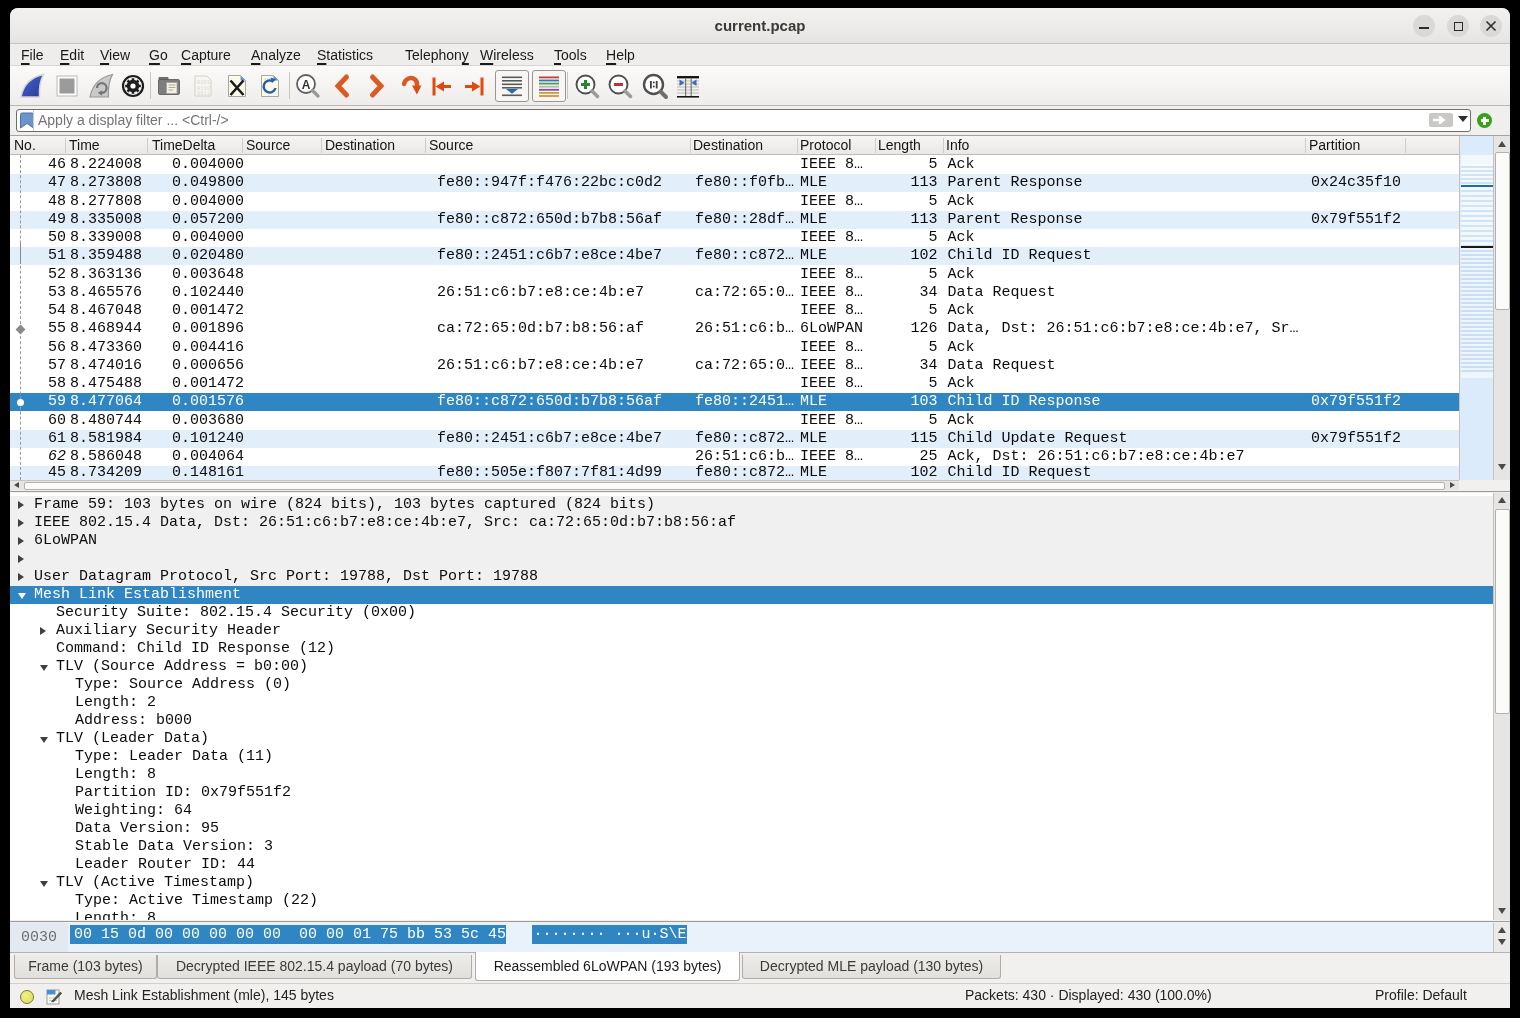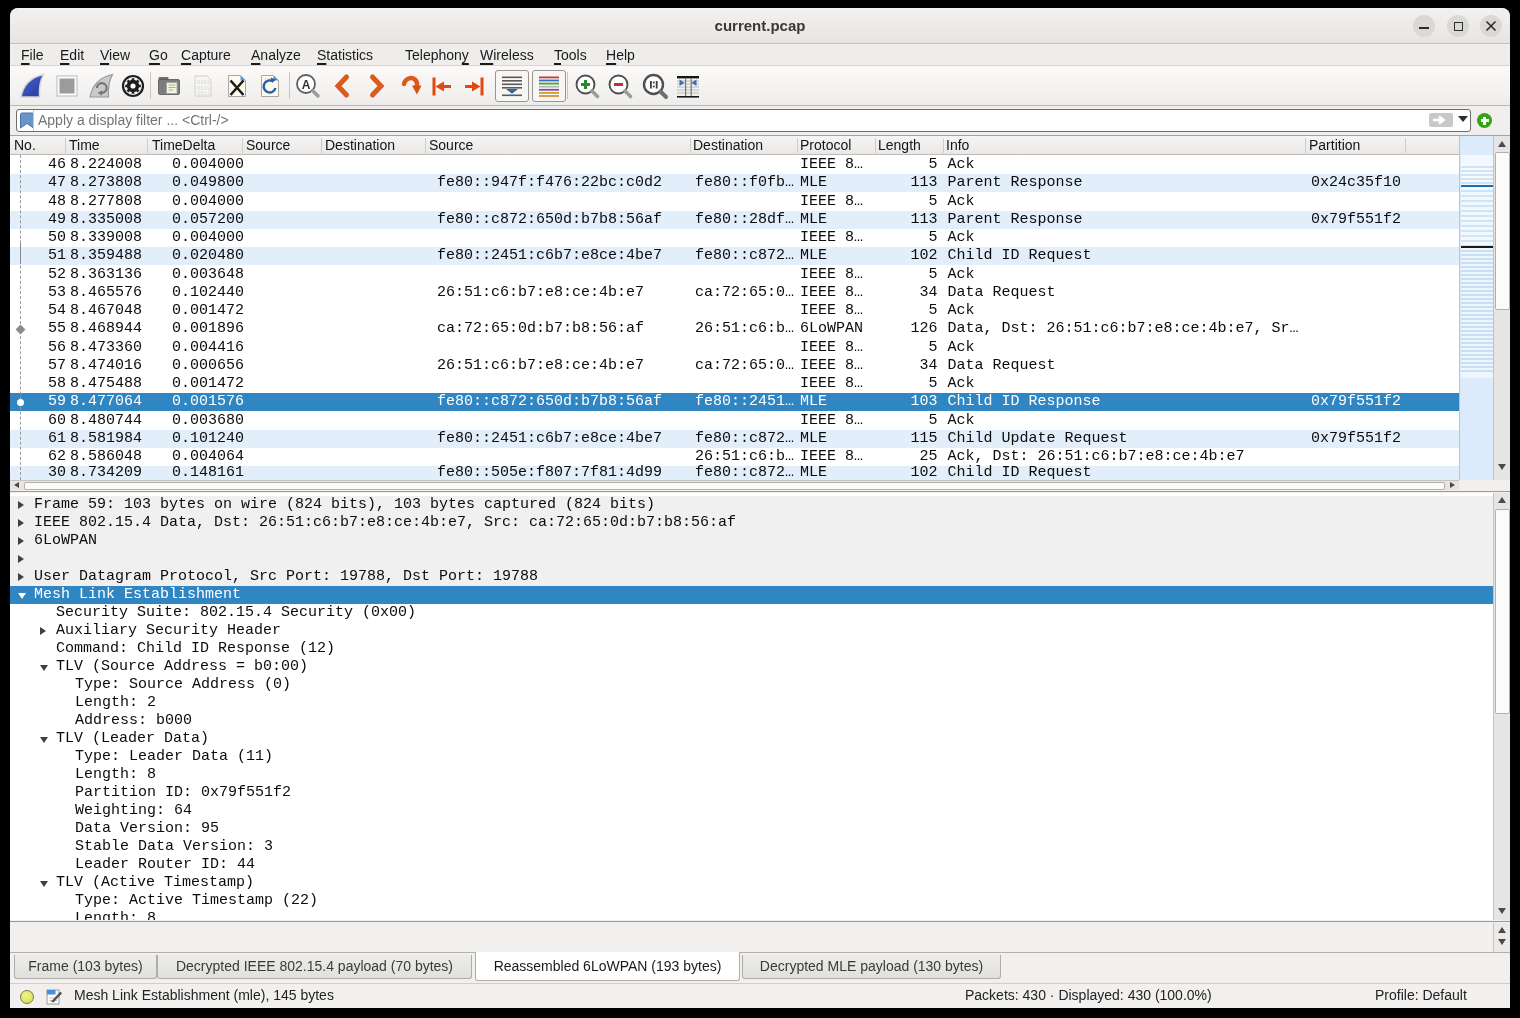--- a/index.html
+++ b/index.html
@@ -357,30 +357,30 @@
 <div class="a mono" style="left:60px;top:0;height:18px;line-height:18px;color:inherit;">8.581984</div>
 <div class="a mono" style="right:1215px;top:0;height:18px;line-height:18px;color:inherit;">0.101240</div>
 <div class="a mono" style="left:427px;top:0;height:18px;line-height:18px;color:inherit;">fe80::2451:c6b7:e8ce:4be7</div>
 <div class="a mono" style="left:685px;top:0;height:18px;line-height:18px;color:inherit;">fe80::c872…</div>
 <div class="a mono" style="left:790px;top:0;height:18px;line-height:18px;color:inherit;">MLE</div>
 <div class="a mono" style="right:521.5px;top:0;height:18px;line-height:18px;color:inherit;">115</div>
 <div class="a mono" style="left:937.5px;top:0;height:18px;line-height:18px;color:inherit;">Child Update Request</div>
 <div class="a mono" style="left:1301px;top:0;height:18px;line-height:18px;color:inherit;">0x79f551f2</div>
 </div>
 <div class="a" style="left:0;top:293px;width:1449px;height:18px;background:#fff;color:#0c0c0c;">
-<div class="a mono" style="right:1393px;top:0;height:18px;line-height:18px;color:inherit;">62</div>
+<div class="a mono" style="right:1393px;top:0;height:18px;line-height:18px;color:inherit;font-style:italic;">62</div>
 <div class="a mono" style="left:60px;top:0;height:18px;line-height:18px;color:inherit;">8.586048</div>
 <div class="a mono" style="right:1215px;top:0;height:18px;line-height:18px;color:inherit;">0.004064</div>
 <div class="a mono" style="left:685px;top:0;height:18px;line-height:18px;color:inherit;">26:51:c6:b…</div>
 <div class="a mono" style="left:790px;top:0;height:18px;line-height:18px;color:inherit;">IEEE 8…</div>
 <div class="a mono" style="right:521.5px;top:0;height:18px;line-height:18px;color:inherit;">25</div>
 <div class="a mono" style="left:937.5px;top:0;height:18px;line-height:18px;color:inherit;">Ack, Dst: 26:51:c6:b7:e8:ce:4b:e7</div>
 </div>
 <div class="a" style="left:0;top:311px;width:1449px;height:14px;background:#e3eefb;color:#0c0c0c;">
-<div class="a mono" style="right:1393px;top:0;height:14px;line-height:14px;color:inherit;">30</div>
+<div class="a mono" style="right:1393px;top:0;height:14px;line-height:14px;color:inherit;">45</div>
 <div class="a mono" style="left:60px;top:0;height:14px;line-height:14px;color:inherit;">8.734209</div>
 <div class="a mono" style="right:1215px;top:0;height:14px;line-height:14px;color:inherit;">0.148161</div>
 <div class="a mono" style="left:427px;top:0;height:14px;line-height:14px;color:inherit;">fe80::505e:f807:7f81:4d99</div>
 <div class="a mono" style="left:685px;top:0;height:14px;line-height:14px;color:inherit;">fe80::c872…</div>
 <div class="a mono" style="left:790px;top:0;height:14px;line-height:14px;color:inherit;">MLE</div>
 <div class="a mono" style="right:521.5px;top:0;height:14px;line-height:14px;color:inherit;">102</div>
 <div class="a mono" style="left:937.5px;top:0;height:14px;line-height:14px;color:inherit;">Child ID Request</div>
 </div>
 <div class="a" style="left:10px;top:0;width:0;height:325px;border-left:1px dashed #9a9a9a;"></div>
 <div class="a" style="left:10px;top:88px;width:0;height:21px;border-left:1px solid #8a8a8a;"></div>
@@ -444,20 +444,28 @@
 <div class="a tri-d" style="left:30px;top:387.5px;"></div>
 <div class="a mono" style="left:46px;top:381px;height:18px;line-height:18px;color:#0c0c0c;">TLV (Active Timestamp)</div>
 <div class="a mono" style="left:65px;top:399px;height:18px;line-height:18px;color:#0c0c0c;">Type: Active Timestamp (22)</div>
 <div class="a mono" style="left:65px;top:417px;height:18px;line-height:18px;color:#0c0c0c;">Length: 8</div>
 </div>
 <div class="a" style="left:1483px;top:485px;width:18px;height:427px;background:#e7e5e3;border-left:1px solid #c5c2bf;"></div>
 <div class="a" style="left:1484.5px;top:501px;width:15px;height:205px;background:#fbfbfa;border:1px solid #b3b0ad;border-radius:2px;"></div>
 <div class="a" style="left:1488px;top:489px;width:0;height:0;border-bottom:6px solid #4a4a4a;border-left:4.5px solid transparent;border-right:4.5px solid transparent;"></div>
 <div class="a" style="left:1488px;top:900px;width:0;height:0;border-top:6px solid #4a4a4a;border-left:4.5px solid transparent;border-right:4.5px solid transparent;"></div>
 <div class="a" style="left:0;top:912px;width:1500px;height:2px;background:#f1f0ee;border-bottom:1px solid #9d9a97;"></div>
+<div class="a" style="left:0;top:915px;width:1500px;height:29px;background:#e9f1fa;">
+<div class="a" style="left:0;top:0;width:58px;height:29px;background:#e2e9f1;"></div>
+<div class="a mono" style="left:11px;top:0;height:29px;line-height:29px;color:#6b6f73;">0030</div>
+<div class="a" style="left:60px;top:2px;width:436px;height:19px;background:#2f86c3;"></div>
+<div class="a" style="left:521.5px;top:2px;width:155px;height:19px;background:#2f86c3;"></div>
+<div class="a mono" style="left:64px;top:2px;height:19px;line-height:19px;color:#fff;">00 15 0d 00 00 00 00 00  00 00 01 75 bb 53 5c 45</div>
+<div class="a mono" style="left:523.5px;top:2px;height:19px;line-height:19px;color:#fff;">········ ···u·S\E</div>
+</div>
 <div class="a" style="left:1483px;top:915px;width:18px;height:29px;background:#eceae8;border-left:1px solid #c5c2bf;"></div>
 <div class="a" style="left:1488px;top:919px;width:0;height:0;border-bottom:6px solid #4a4a4a;border-left:4.5px solid transparent;border-right:4.5px solid transparent;"></div>
 <div class="a" style="left:1488px;top:931px;width:0;height:0;border-top:6px solid #4a4a4a;border-left:4.5px solid transparent;border-right:4.5px solid transparent;"></div>
 <div class="a" style="left:0;top:944px;width:1500px;height:31px;background:#f1f0ee;border-top:1px solid #b3b0ad;"></div>
 <div class="a" style="left:4px;top:947px;width:143px;height:24px;background:linear-gradient(180deg,#ececea,#e2e0dd);border:1px solid #b0ada9;border-top:none;border-radius:0 0 3px 3px;"></div>
 <div class="a" style="left:4px;top:946px;width:143px;height:24px;line-height:24px;text-align:center;font-size:14px;color:#3a3a3a;">Frame (103 bytes)</div>
 <div class="a" style="left:147px;top:947px;width:315px;height:24px;background:linear-gradient(180deg,#ececea,#e2e0dd);border:1px solid #b0ada9;border-top:none;border-radius:0 0 3px 3px;"></div>
 <div class="a" style="left:147px;top:946px;width:315px;height:24px;line-height:24px;text-align:center;font-size:14px;color:#3a3a3a;">Decrypted IEEE 802.15.4 payload (70 bytes)</div>
 <div class="a" style="left:465px;top:944px;width:265px;height:29px;background:#fff;border:1px solid #b0ada9;border-top:none;border-radius:0 0 3px 3px;"></div>
 <div class="a" style="left:465px;top:946px;width:265px;height:24px;line-height:24px;text-align:center;font-size:14px;color:#1a1a1a;">Reassembled 6LoWPAN (193 bytes)</div>

